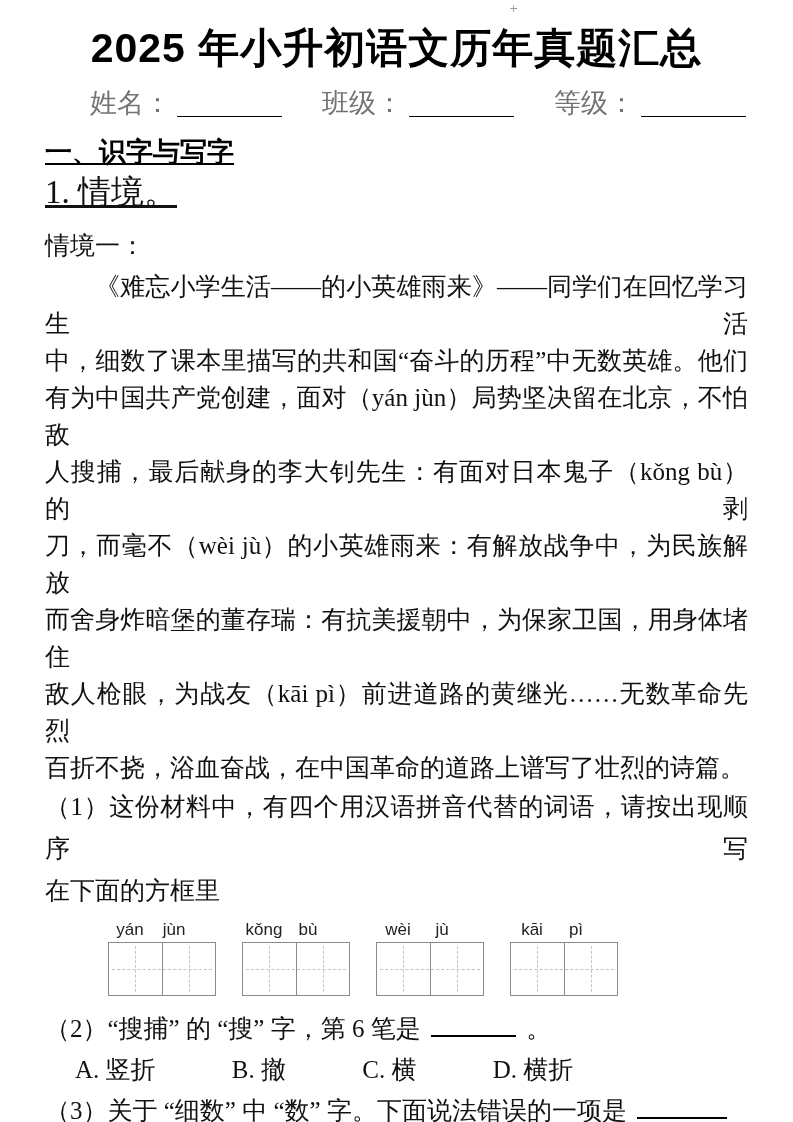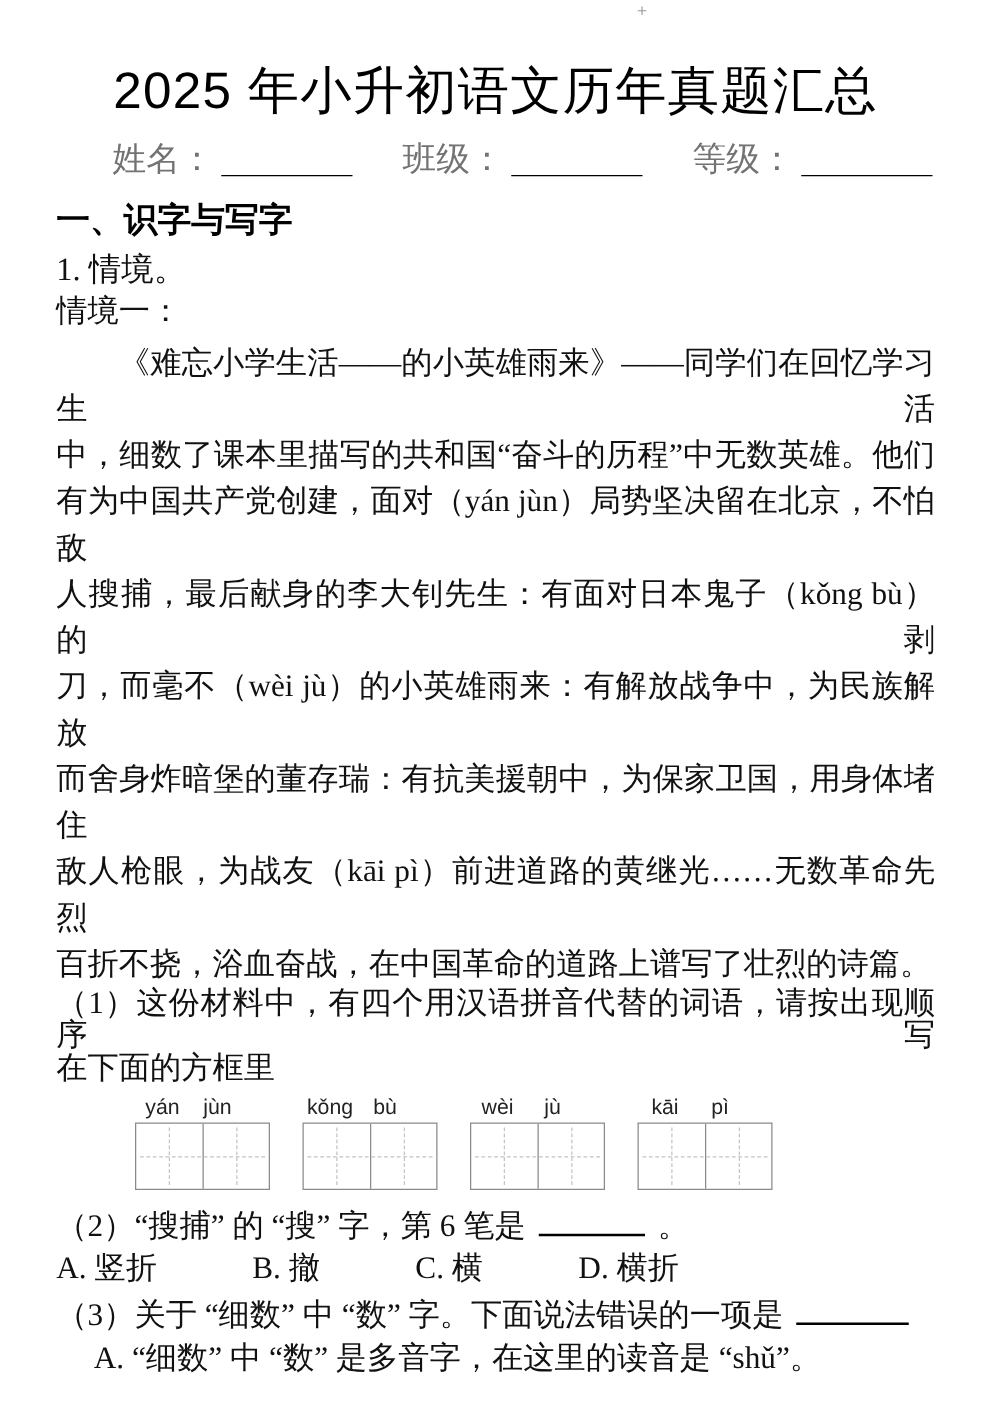--- a/index.html
+++ b/index.html
@@ -15,24 +15,24 @@
   }
   .content { padding:0 45px; }
 
   .crop-mark {
     position:absolute; top:2px; left:509px;
     font-size:11px; color:#9a9a9a;
     font-family:"DejaVu Sans", sans-serif;
   }
 
   .title {
-    padding-top:48px;
+    padding-top:24px;
     text-align:center;
     font-family:"Liberation Sans", sans-serif;
-    font-weight:normal;
+    font-weight:bold;
     font-size:41px;
     line-height:1.18;
     color:#000000;
     letter-spacing:1px;
     white-space:nowrap;
   }
 
   .name-row {
     margin-top:14px;
     padding-left:45px;
@@ -53,35 +53,36 @@
   }
   .name-row .blank { width:105px; margin-left:6px; margin-bottom:3px; border-bottom-width:1.5px; }
 
   .sec-heading {
     margin-top:16px;
     font-family:"Liberation Sans", sans-serif;
     font-weight:bold;
     font-size:27px;
     line-height:32px;
     color:#000;
-  }
-
-  .q-number { margin-top:7px; font-size:26px; line-height:34px; }
-  .scenario-label { margin-top:1px; font-size:25px; line-height:32px; }
+    text-decoration:underline;
+  }
+
+  .q-number { margin-top:7px; font-size:33px; line-height:34px;text-decoration:underline; }
+  .scenario-label { margin-top:21px; font-size:25px; line-height:32px; }
 
   .passage { margin-top:6px; font-size:25px; }
   .passage .pline {
     line-height:37px;
     text-align:justify;
     text-align-last:justify;
   }
   .passage .pline.indent { text-indent:2em; }
   .passage .pline.last { text-align-last:left; }
 
-  .q-line { font-size:25px; line-height:26px; }
+  .q-line { font-size:25px; line-height:42px; }
   .q-line.just { text-align:justify; text-align-last:justify; }
   .q-blank { display:inline-block; border-bottom:2px solid #000; height:1em; vertical-align:baseline; margin:0 4px; }
   .w85 { width:85px; } .w90 { width:90px; }
 
   
   .pinyin-row {
     margin-top:8px;
     margin-left:63px;
     display:flex;
     column-gap:46px;
@@ -107,21 +108,21 @@
     content:""; position:absolute; left:3px; right:3px; top:50%;
     border-top:1.5px dashed #c4c4c4;
   }
   .tz-cell { position:relative; flex:1; }
   .tz-cell + .tz-cell { border-left:1.5px solid #8a8a8a; }
   .tz-cell::after {
     content:""; position:absolute; top:3px; bottom:3px; left:50%;
     border-left:1.5px dashed #c4c4c4;
   }
 
-  .mc-row { font-size:25px; line-height:40px; white-space:nowrap; }
+  .mc-row { margin-left:30px; font-size:25px; line-height:40px; white-space:nowrap; }
   .mc-row .opt + .opt { margin-left:70px; }
   .mc-list .mc-item { margin-left:30px; font-size:25px; line-height:41px; }
 
   .sub2-line { margin-top:12px; }
 </style>
 </head>
 <body>
 
 <div class="page">
   <span class="crop-mark">+</span>

